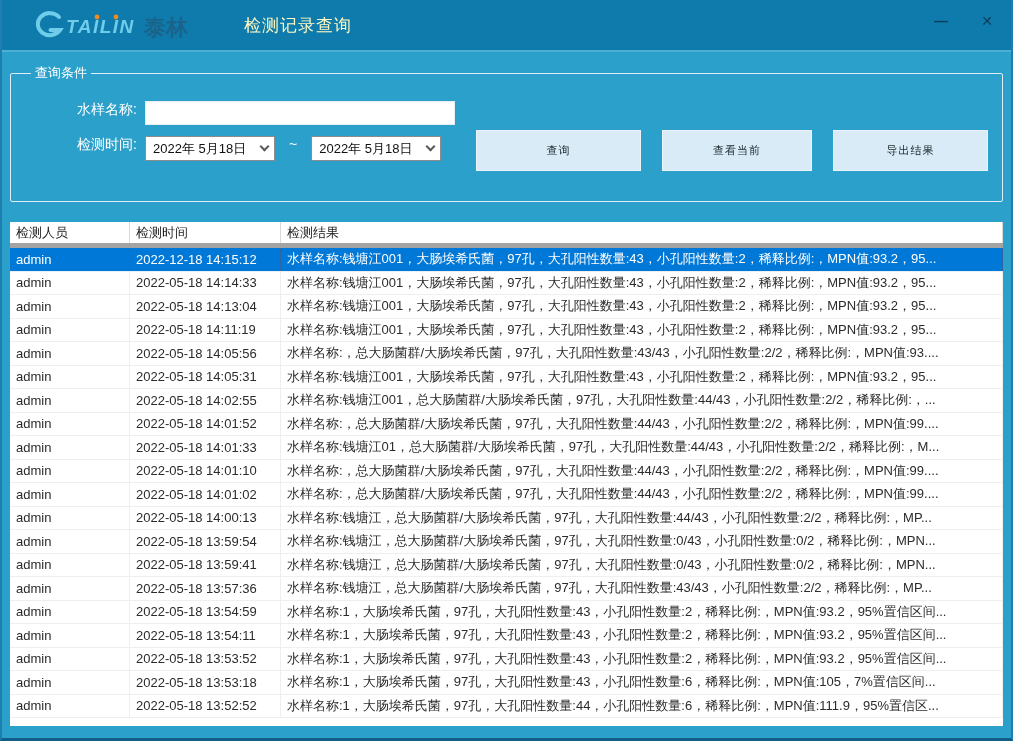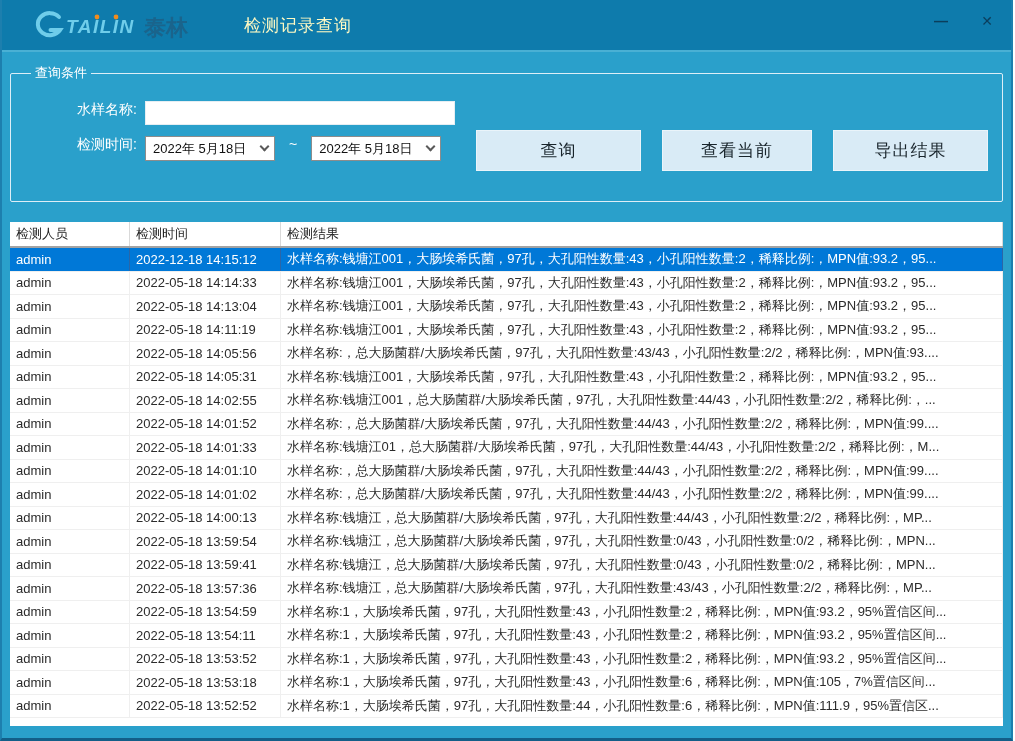--- a/index.html
+++ b/index.html
@@ -31,30 +31,30 @@
   .datebox { width: 130px; height: 25px; background: #ffffff; border: 1px solid #8c8c8c;
     display: flex; align-items: center; justify-content: space-between;
     padding: 0 6px 0 7px; font-size: 13px; color: #111; cursor: default; }
   .tilde { color: #ffffff; font-size: 14px; margin: 0 14px; }
   .selectbox { width: 310px; height: 24px; background: #ffffff; border: 1px solid #e6eef3;
     display: flex; align-items: center; justify-content: flex-end; padding: 0 8px; }
   .chev { width: 7px; height: 7px; border-right: 2px solid #5a5a5a;
     border-bottom: 2px solid #5a5a5a; transform: rotate(45deg); margin-top: -4px; }
   .actions { position: absolute; right: 14px; top: 48px; display: flex; gap: 21px; }
   .action-btn { height: 41px; background: #d9ebf6; border: 1px solid #eaf4fa;
-    color: #18242b; font-size: 17px; text-align: center; line-height: 39px;
+    color: #18242b; font-size: 11px; text-align: center; line-height: 39px;
     cursor: pointer; letter-spacing: 1px; }
   .btn-query { width: 165px; }
   .btn-current { width: 150px; }
   .btn-export { width: 155px; }
 
   
   .table { position: absolute; left: 8px; right: 8px; top: 222px; bottom: 12px;
     background: #ffffff; overflow: hidden; font-size: 13px; color: #2b2b2b; }
-  .thead { display: flex; height: 26px; border-bottom: 2px solid #a3a3a3; background: #ffffff; }
+  .thead { display: flex; height: 26px; border-bottom: 5px solid #a3a3a3; background: #ffffff; }
   .th { padding: 0 6px; display: flex; align-items: center; border-right: 1px solid #d9d9d9;
     color: #222; white-space: nowrap; }
   .trow { display: flex; height: 23.5px; border-bottom: 1px solid #efefef; background: #ffffff; }
   .cell { padding: 0 6px; display: flex; align-items: center; border-right: 1px solid #efefef;
     white-space: nowrap; overflow: hidden; }
   .col-person { width: 120px; flex: 0 0 120px; }
   .col-time { width: 151px; flex: 0 0 151px; }
   .col-result { flex: 1 1 auto; min-width: 0; }
   .trow.selected { background: #0078d7; color: #ffffff; }
   .trow.selected .cell { border-right-color: #2a66a8; border-bottom-color: #0078d7; }

